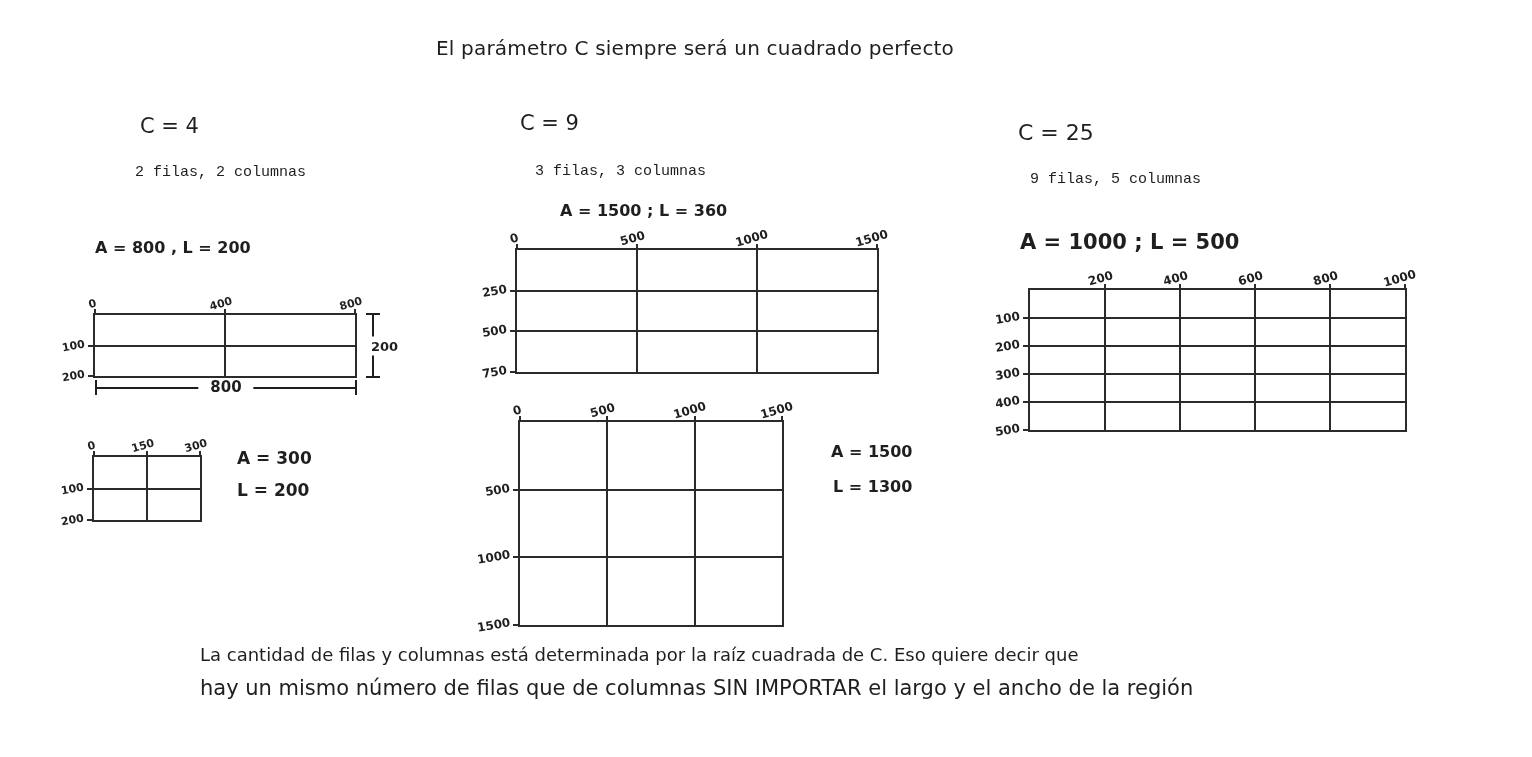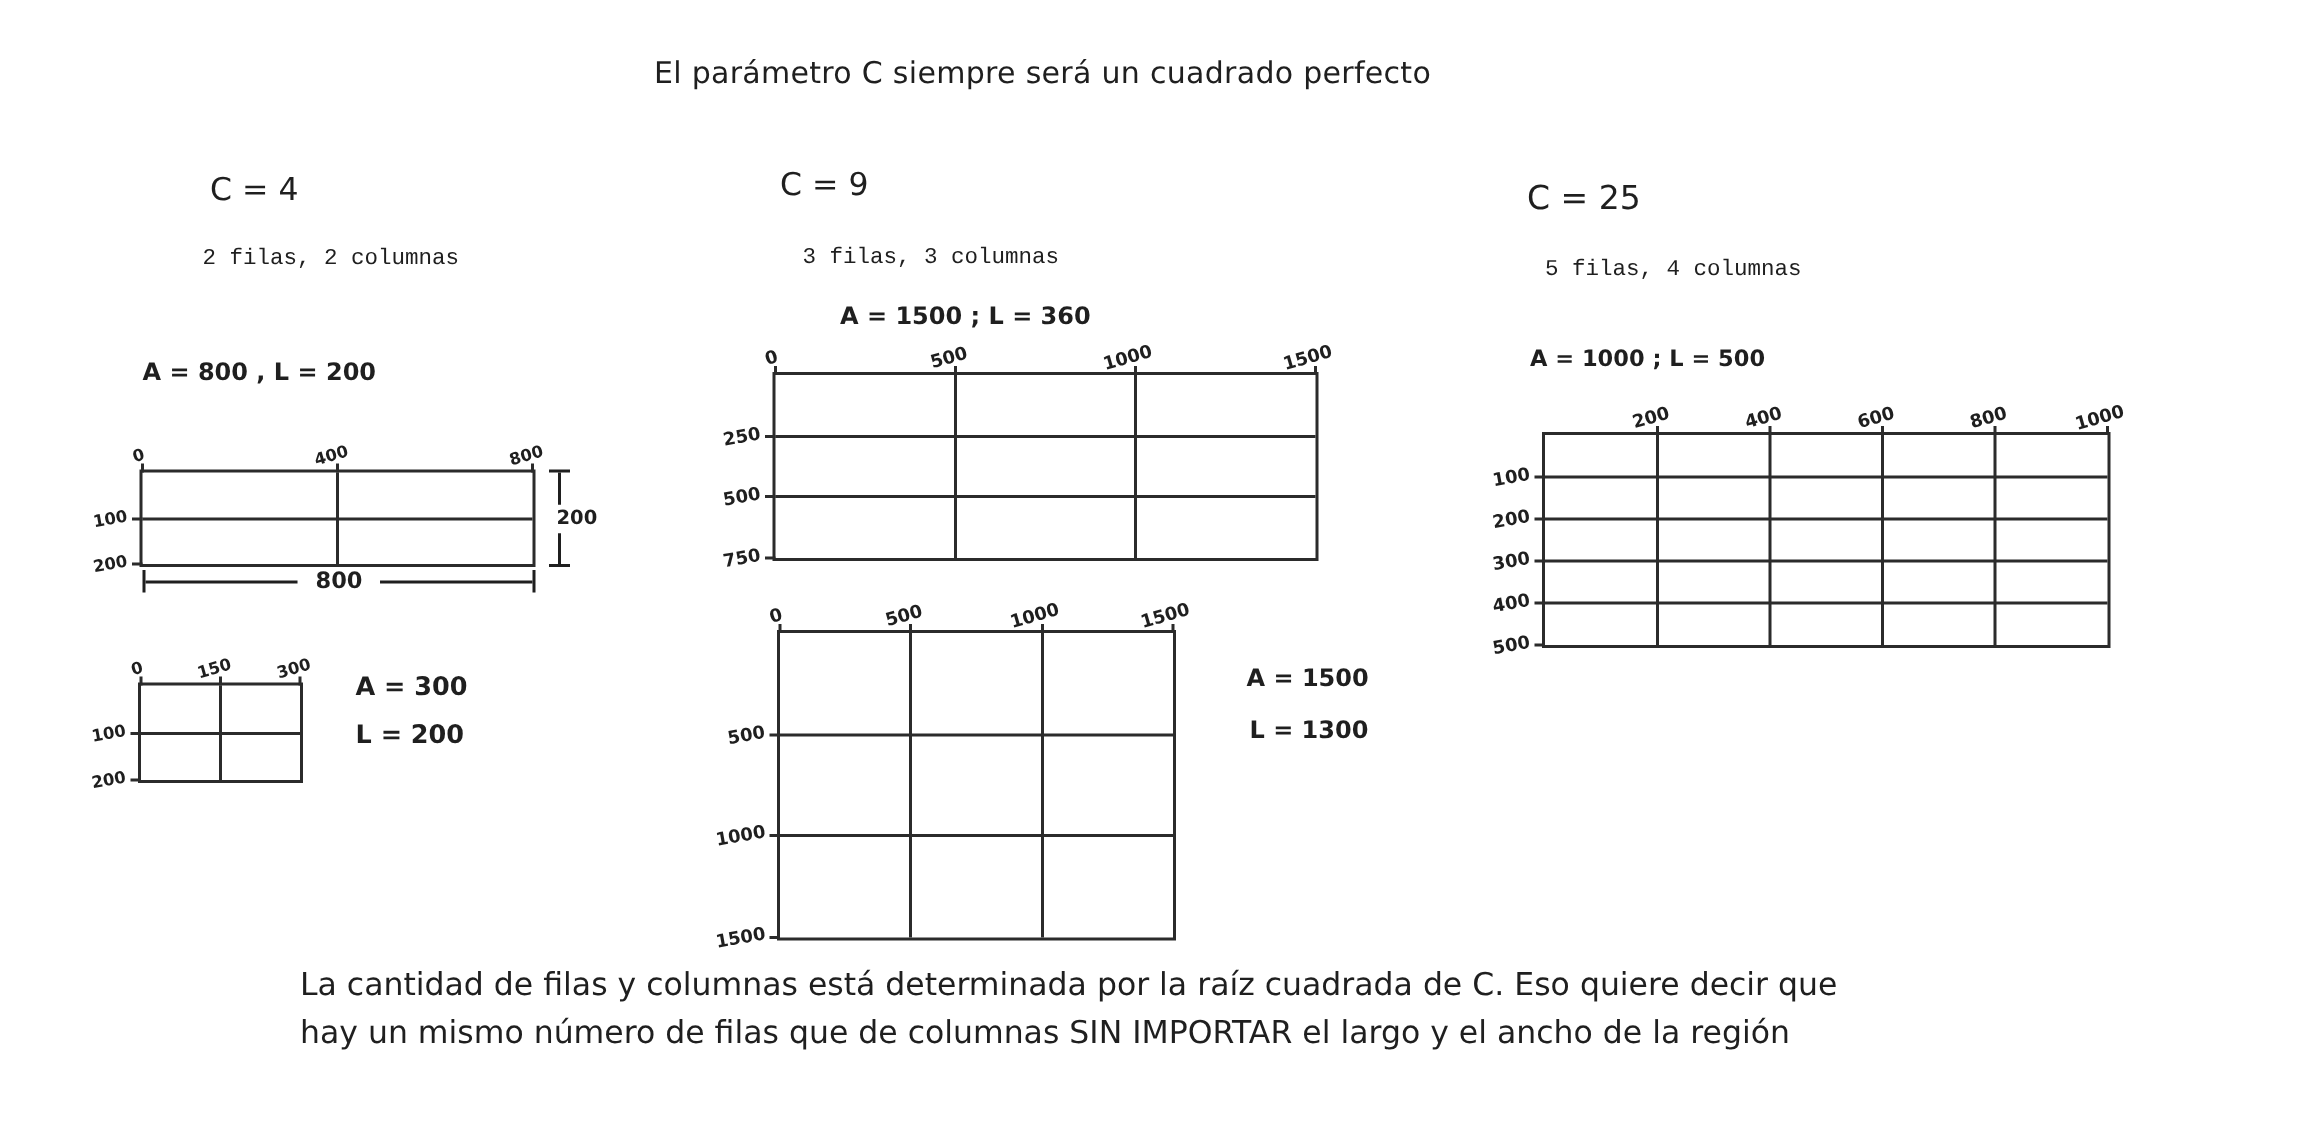--- a/index.html
+++ b/index.html
@@ -2,37 +2,37 @@
 <html><head>
 <meta charset="utf-8">
 <style>
   html,body { margin:0; padding:0; background:#ffffff; }
   .canvas {
     position:relative; width:1532px; height:757px; background:#ffffff;
     font-family:"DejaVu Sans", sans-serif; color:#1f1f1f; overflow:hidden;
   }
   .txt { position:absolute; white-space:nowrap; }
   .title { left:385px; top:36px; width:620px; text-align:center; font-size:20px; letter-spacing:0.2px; }
-  .footer1 { left:200px; top:644px; font-size:21px; }
+  .footer1 { left:200px; top:644px; font-size:18px; }
   .footer2 { left:200px; top:676px; font-size:21px; }
 
   .heading { font-size:21px; }
   .h-c4  { left:98px;  top:114px;margin-left:42px; }
   .h-c9  { left:520px; top:111px; }
   .h-c25 { left:1018px; top:120px; font-size:22px; }
 
   .subheading { font-size:15px;font-family:Liberation Mono, monospace; }
   .s-c4  { left:135px;  top:164px; }
   .s-c9  { left:535px;  top:163px; }
   .s-c25 { left:1030px; top:171px; }
 
   .params { font-weight:bold; }
   .p-c4  { left:95px;  top:238px; font-size:16px; }
   .p-c9  { left:560px; top:201px; font-size:16px; }
-  .p-c25 { left:1020px; top:230px; font-size:15px; }
+  .p-c25 { left:1020px; top:230px; font-size:21px; }
 
   .side-label { position:absolute; font-weight:bold; white-space:nowrap; }
   .lab-a-c4s { left:237px; top:448px; font-size:17px; }
   .lab-l-c4s { left:237px; top:480px; font-size:17px; }
   .lab-a-c9  { left:831px; top:442px; font-size:16px; }
   .lab-l-c9  { left:833px; top:477px; font-size:16px; }
 
   
   .grid { position:absolute; border:2px solid #2b2b2b; }
   .g-c4-main  { left:93px;  top:313px; width:260px; height:61px;  }
@@ -161,21 +161,21 @@
       <div class="tick ytick" style="top: 33.3333%;">500</div>
       <div class="tmark y" style="top: 66.6667%;"></div>
       <div class="tick ytick" style="top: 66.6667%;">1000</div>
       <div class="tmark y" style="top: 100%;"></div>
       <div class="tick ytick" style="top: 100%;">1500</div>
     </div>
   <div class="side-label lab-a-c9">A = 1500</div>
   <div class="side-label lab-l-c9">L = 1300</div>
 
   <div class="txt heading h-c25">C = 25</div>
-  <div class="txt subheading s-c25">5 filas, 4 columnas</div>
+  <div class="txt subheading s-c25">9 filas, 5 columnas</div>
   <div class="txt params p-c25">A = 1000  ;   L = 500</div>
 
   <div class="grid g-c25">
       <div class="gline v" style="left: 20%;"></div>
       <div class="gline v" style="left: 40%;"></div>
       <div class="gline v" style="left: 60%;"></div>
       <div class="gline v" style="left: 80%;"></div>
       <div class="gline h" style="top: 20%;"></div>
       <div class="gline h" style="top: 40%;"></div>
       <div class="gline h" style="top: 60%;"></div>

